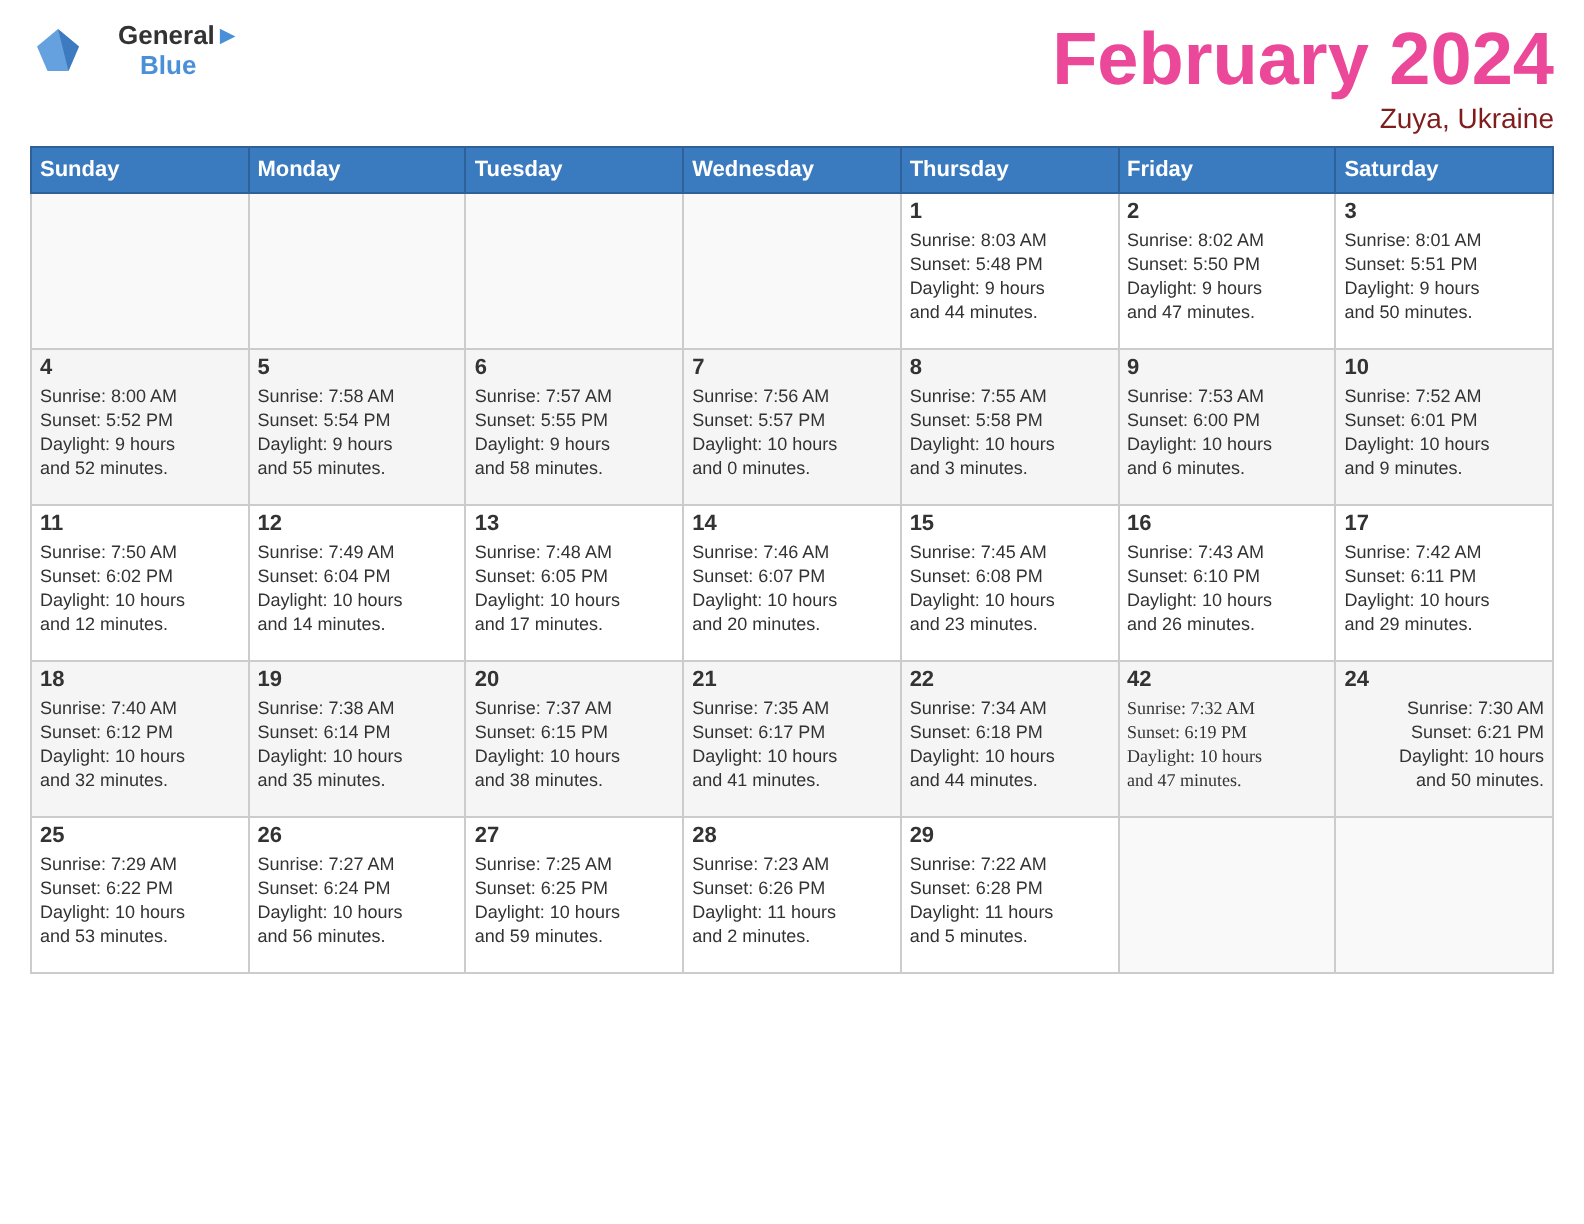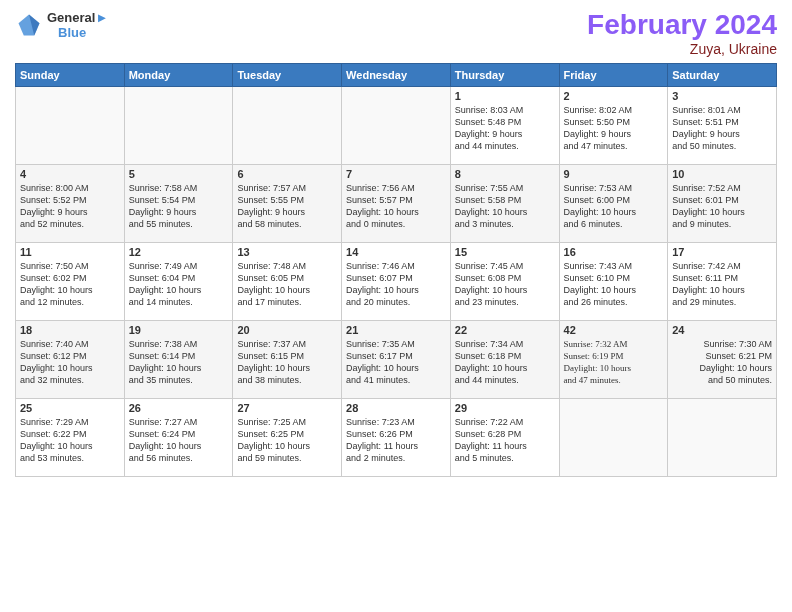--- a/index.html
+++ b/index.html
@@ -17,33 +17,33 @@
     }
     .header {
       display: flex;
       justify-content: space-between;
       align-items: flex-start;
       margin-bottom: 6px;
     }
     .logo {
       display: flex;
       align-items: center;
-      gap: 4px;
+      gap: 16px;
     }
     .logo-icon {
       width: 28px;
       height: 28px;
     }
     .title-block {
       text-align: right;
     }
     .main-title {
-      font-size: 28px;
+      font-size: 37px;
       font-weight: bold;
-      color: #8b5cf6;
+      color: #ec4899;
       line-height: 1.1;
     }
     .subtitle {
       font-size: 14px;
       color: #7f1d1d;
     }
     .calendar-table {
       width: 100%;
       border-collapse: collapse;
       font-size: 9.5px;

